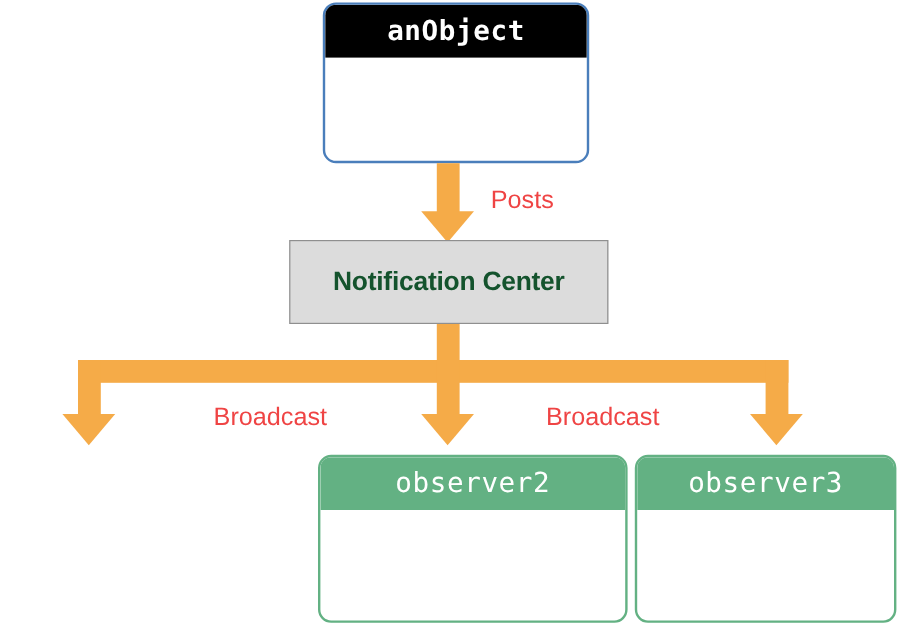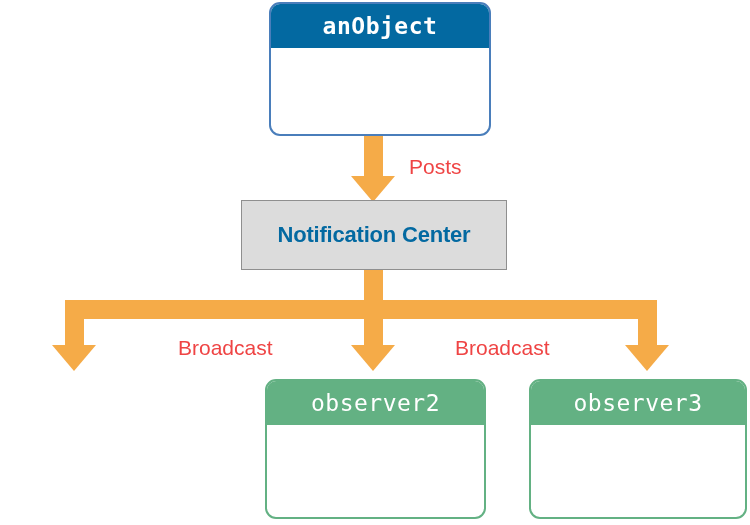--- a/index.html
+++ b/index.html
@@ -42,55 +42,55 @@
   
   .card-blue {
     left: 269px;
     top: 2px;
     width: 222px;
     height: 134px;
     border: 2px solid #4a7ebb;
   }
   .card-blue .card-header {
     height: 44px;
-    background: #0369a1;
+    background: #000000;
     font-size: 23px;
     font-weight: bold;
   }
 
   
   .card-green {
     border: 2px solid #63b183;
   }
   .card-green .card-header {
     height: 44px;
     background: #63b183;
     font-size: 23px;
     font-weight: normal;
   }
   #observer-card-0 { left: 3px;   top: 379px; width: 219px; height: 140px; }
-  #observer-card-1 { left: 265px; top: 379px; width: 221px; height: 140px; }
+  #observer-card-1 { left: 265px; top: 379px; width: 258px; height: 140px; }
   #observer-card-2 { left: 529px; top: 379px; width: 218px; height: 140px; }
 
   
   #notification-center {
     position: absolute;
     left: 241px;
     top: 200px;
     width: 266px;
     height: 70px;
     box-sizing: border-box;
     background: #dcdcdc;
     border: 1.5px solid #8f8f8f;
     display: flex;
     align-items: center;
     justify-content: center;
     font-size: 22px;
     font-weight: bold;
-    color: #0369a1;
+    color: #14532d;
     letter-spacing: -0.2px;
   }
 
   
   .bar {
     position: absolute;
     background: #f5ab48;
   }
   .arrowhead {
     position: absolute;

